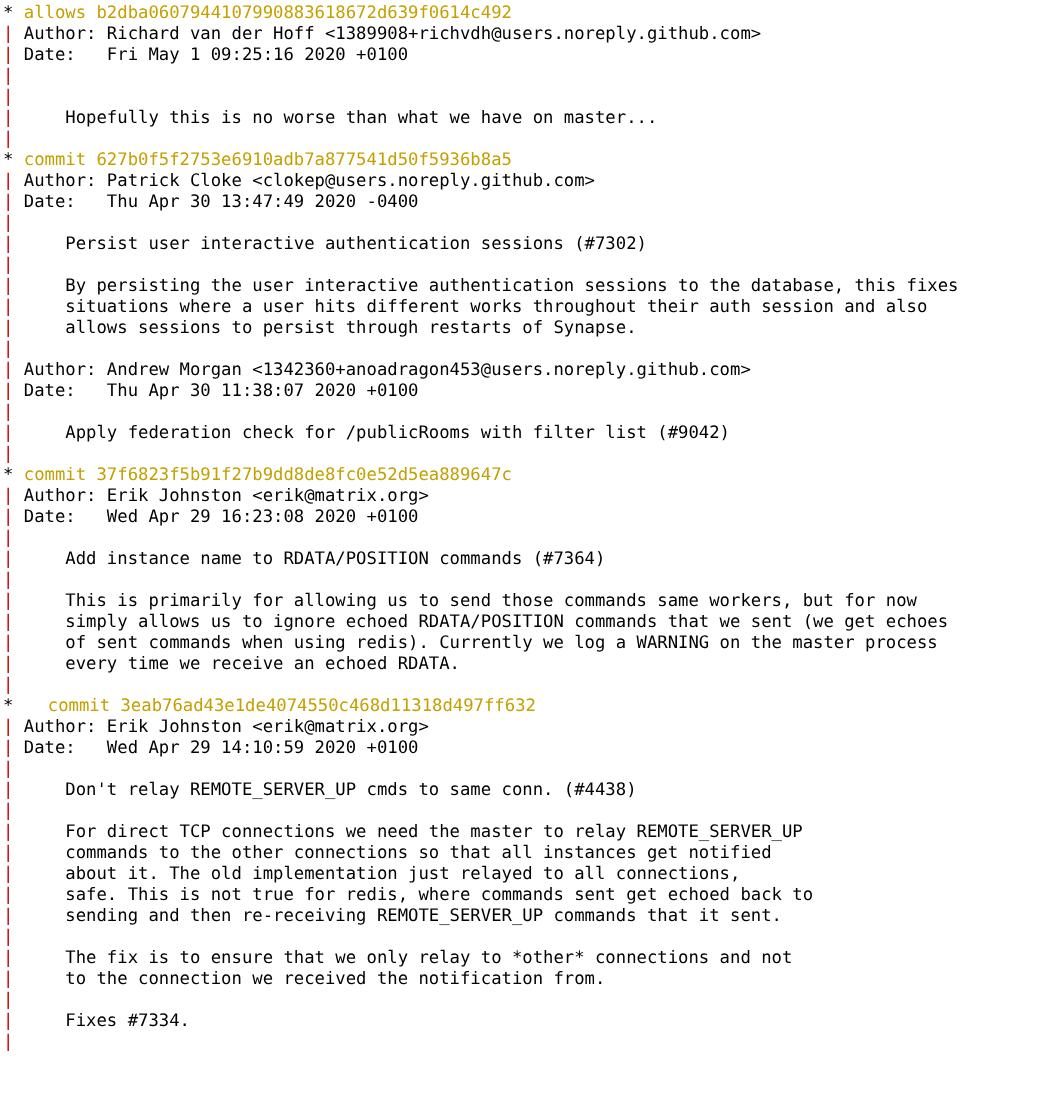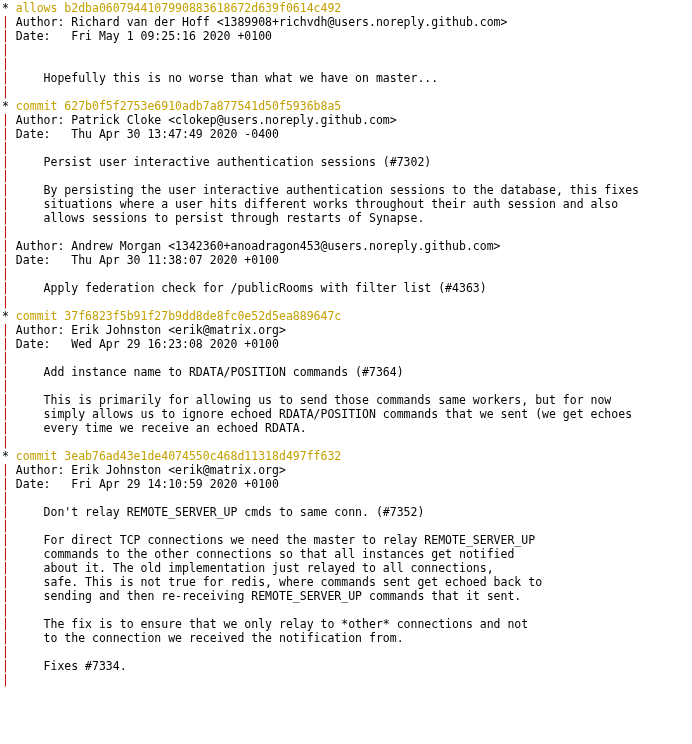--- a/index.html
+++ b/index.html
@@ -44,37 +44,38 @@
     <div class="line"><span style="color: rgb(204, 0, 0);">|</span></div>
     <div class="line"><span style="color: rgb(204, 0, 0);">|</span><span style="color: rgb(0, 0, 0);">     Persist user interactive authentication sessions (#7302)</span></div>
     <div class="line"><span style="color: rgb(204, 0, 0);">|</span></div>
     <div class="line"><span style="color: rgb(204, 0, 0);">|</span><span style="color: rgb(0, 0, 0);">     By persisting the user interactive authentication sessions to the database, this fixes</span></div>
     <div class="line"><span style="color: rgb(204, 0, 0);">|</span><span style="color: rgb(0, 0, 0);">     situations where a user hits different works throughout their auth session and also</span></div>
     <div class="line"><span style="color: rgb(204, 0, 0);">|</span><span style="color: rgb(0, 0, 0);">     allows sessions to persist through restarts of Synapse.</span></div>
     <div class="line"><span style="color: rgb(204, 0, 0);">|</span></div>
     <div class="line"><span style="color: rgb(204, 0, 0);">|</span><span style="color: rgb(0, 0, 0);"> Author: Andrew Morgan &lt;1342360+anoadragon453@users.noreply.github.com&gt;</span></div>
     <div class="line"><span style="color: rgb(204, 0, 0);">|</span><span style="color: rgb(0, 0, 0);"> Date:   Thu Apr 30 11:38:07 2020 +0100</span></div>
     <div class="line"><span style="color: rgb(204, 0, 0);">|</span></div>
-    <div class="line"><span style="color: rgb(204, 0, 0);">|</span><span style="color: rgb(0, 0, 0);">     Apply federation check for /publicRooms with filter list (#4363)</span></div>
+    <div class="line"><span style="color: rgb(204, 0, 0);">|</span><span style="color: rgb(0, 0, 0);">     Apply federation check for /publicRooms with filter list (#9042)</span></div>
     <div class="line"><span style="color: rgb(204, 0, 0);">|</span></div>
     <div class="line"><span style="color: rgb(0, 0, 0);">* </span><span style="color: rgb(196, 160, 0); text-align: center;">commit 37f6823f5b91f27b9dd8de8fc0e52d5ea889647c</span></div>
     <div class="line"><span style="color: rgb(204, 0, 0);">|</span><span style="color: rgb(0, 0, 0);"> Author: Erik Johnston &lt;erik@matrix.org&gt;</span></div>
     <div class="line"><span style="color: rgb(204, 0, 0);">|</span><span style="color: rgb(0, 0, 0);"> Date:   Wed Apr 29 16:23:08 2020 +0100</span></div>
     <div class="line"><span style="color: rgb(204, 0, 0);">|</span></div>
     <div class="line"><span style="color: rgb(204, 0, 0);">|</span><span style="color: rgb(0, 0, 0);">     Add instance name to RDATA/POSITION commands (#7364)</span></div>
     <div class="line"><span style="color: rgb(204, 0, 0);">|</span></div>
     <div class="line"><span style="color: rgb(204, 0, 0);">|</span><span style="color: rgb(0, 0, 0);">     This is primarily for allowing us to send those commands same workers, but for now</span></div>
     <div class="line"><span style="color: rgb(204, 0, 0);">|</span><span style="color: rgb(0, 0, 0);">     simply allows us to ignore echoed RDATA/POSITION commands that we sent (we get echoes</span></div>
+    <div class="line"><span style="color: rgb(204, 0, 0);">|</span><span style="color: rgb(0, 0, 0);">     of sent commands when using redis). Currently we log a WARNING on the master process</span></div>
     <div class="line"><span style="color: rgb(204, 0, 0);">|</span><span style="color: rgb(0, 0, 0);">     every time we receive an echoed RDATA.</span></div>
     <div class="line"><span style="color: rgb(204, 0, 0);">|</span></div>
-    <div class="line"><span style="color: rgb(0, 0, 0);">* </span><span style="color: rgb(196, 160, 0);">commit 3eab76ad43e1de4074550c468d11318d497ff632</span></div>
+    <div class="line"><span style="color: rgb(0, 0, 0);">* </span><span style="color: rgb(196, 160, 0); margin-left: 16px;">commit 3eab76ad43e1de4074550c468d11318d497ff632</span></div>
     <div class="line"><span style="color: rgb(204, 0, 0);">|</span><span style="color: rgb(0, 0, 0);"> Author: Erik Johnston &lt;erik@matrix.org&gt;</span></div>
-    <div class="line"><span style="color: rgb(204, 0, 0);">|</span><span style="color: rgb(0, 0, 0);"> Date:   Fri Apr 29 14:10:59 2020 +0100</span></div>
+    <div class="line"><span style="color: rgb(204, 0, 0);">|</span><span style="color: rgb(0, 0, 0);"> Date:   Wed Apr 29 14:10:59 2020 +0100</span></div>
     <div class="line"><span style="color: rgb(204, 0, 0);">|</span></div>
-    <div class="line"><span style="color: rgb(204, 0, 0);">|</span><span style="color: rgb(0, 0, 0);">     Don't relay REMOTE_SERVER_UP cmds to same conn. (#7352)</span></div>
+    <div class="line"><span style="color: rgb(204, 0, 0);">|</span><span style="color: rgb(0, 0, 0);">     Don't relay REMOTE_SERVER_UP cmds to same conn. (#4438)</span></div>
     <div class="line"><span style="color: rgb(204, 0, 0);">|</span></div>
     <div class="line"><span style="color: rgb(204, 0, 0);">|</span><span style="color: rgb(0, 0, 0);">     For direct TCP connections we need the master to relay REMOTE_SERVER_UP</span></div>
     <div class="line"><span style="color: rgb(204, 0, 0);">|</span><span style="color: rgb(0, 0, 0);">     commands to the other connections so that all instances get notified</span></div>
     <div class="line"><span style="color: rgb(204, 0, 0);">|</span><span style="color: rgb(0, 0, 0);">     about it. The old implementation just relayed to all connections,</span></div>
     <div class="line"><span style="color: rgb(204, 0, 0);">|</span><span style="color: rgb(0, 0, 0);">     safe. This is not true for redis, where commands sent get echoed back to</span></div>
     <div class="line"><span style="color: rgb(204, 0, 0);">|</span><span style="color: rgb(0, 0, 0);">     sending and then re-receiving REMOTE_SERVER_UP commands that it sent.</span></div>
     <div class="line"><span style="color: rgb(204, 0, 0);">|</span></div>
     <div class="line"><span style="color: rgb(204, 0, 0);">|</span><span style="color: rgb(0, 0, 0);">     The fix is to ensure that we only relay to *other* connections and not</span></div>
     <div class="line"><span style="color: rgb(204, 0, 0);">|</span><span style="color: rgb(0, 0, 0);">     to the connection we received the notification from.</span></div>
     <div class="line"><span style="color: rgb(204, 0, 0);">|</span></div>

